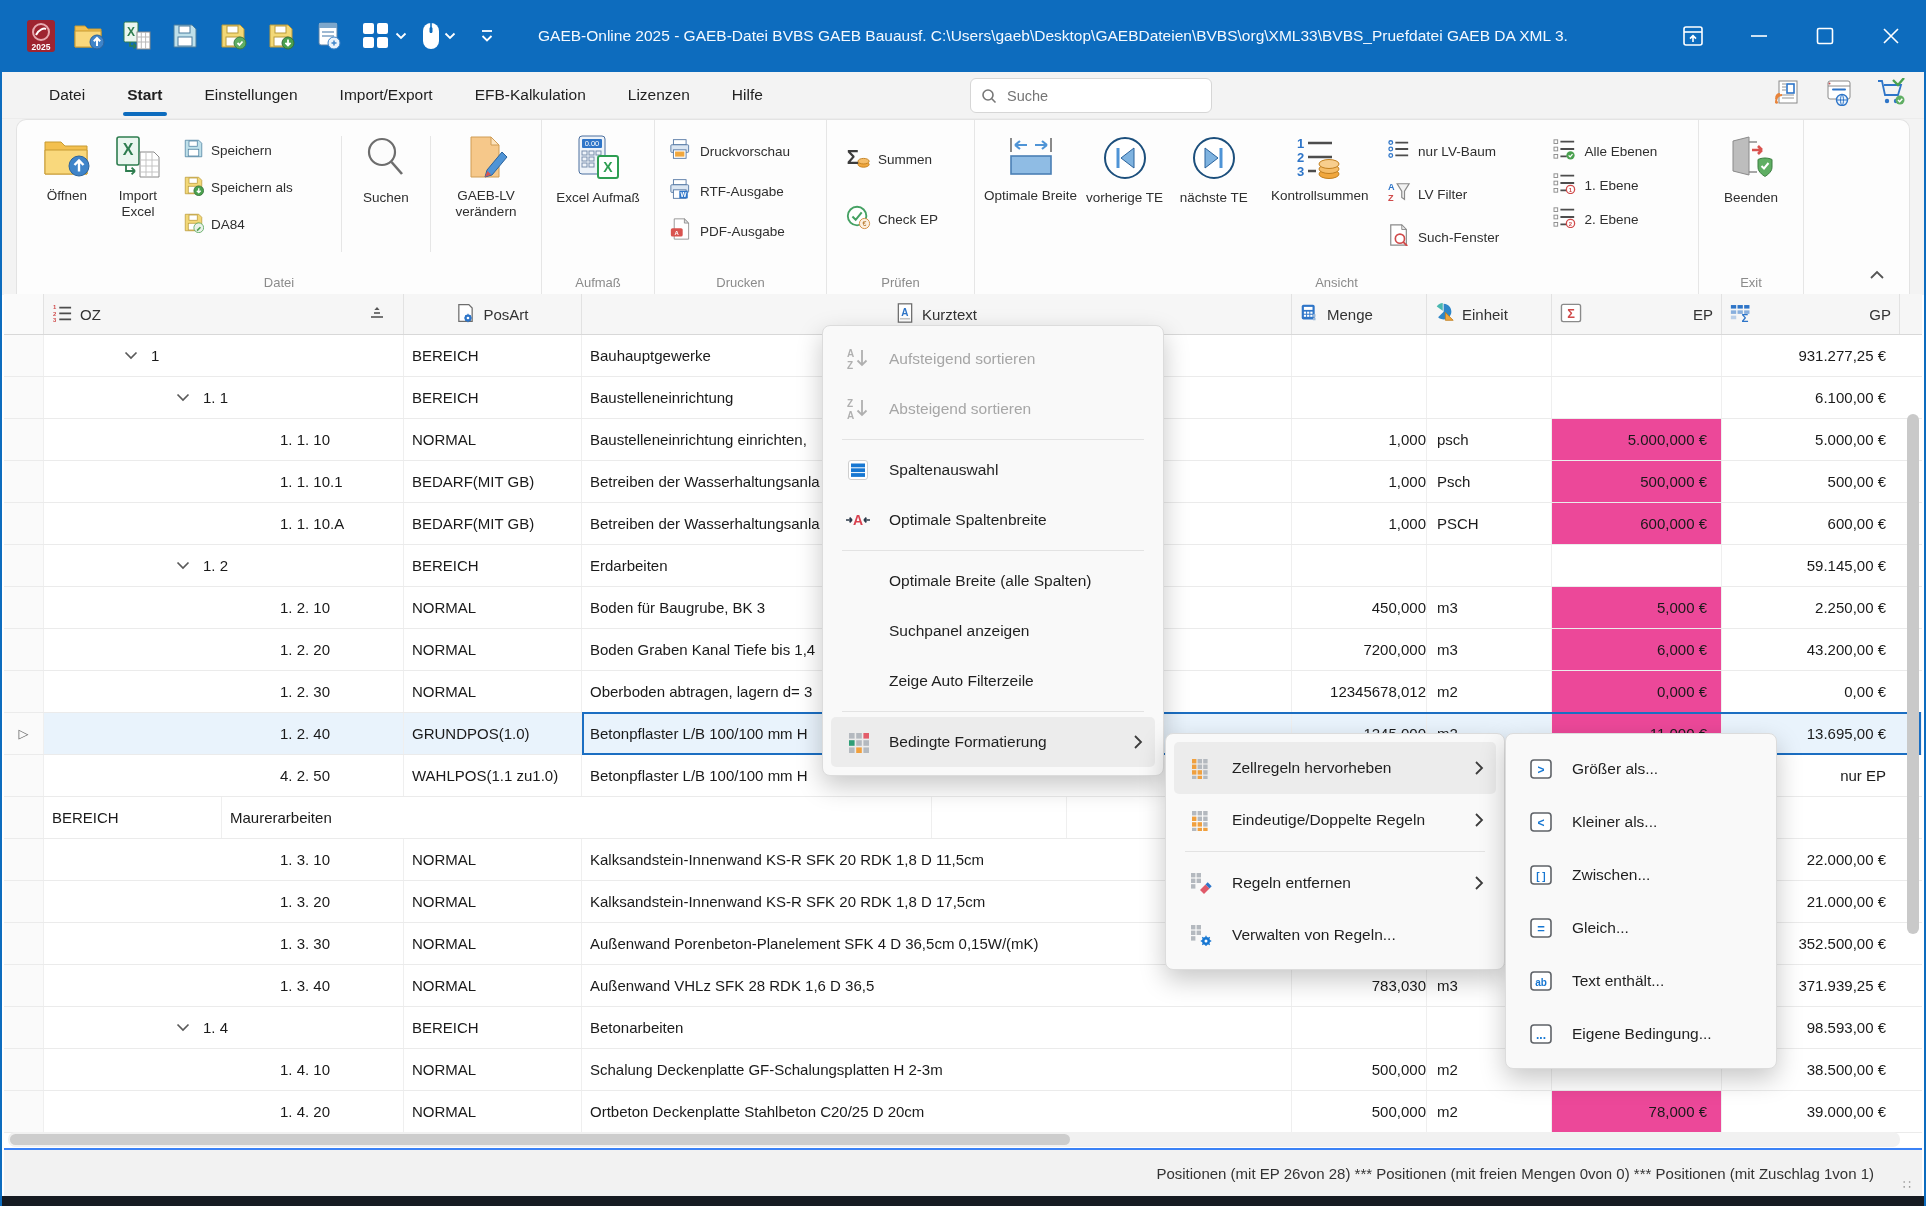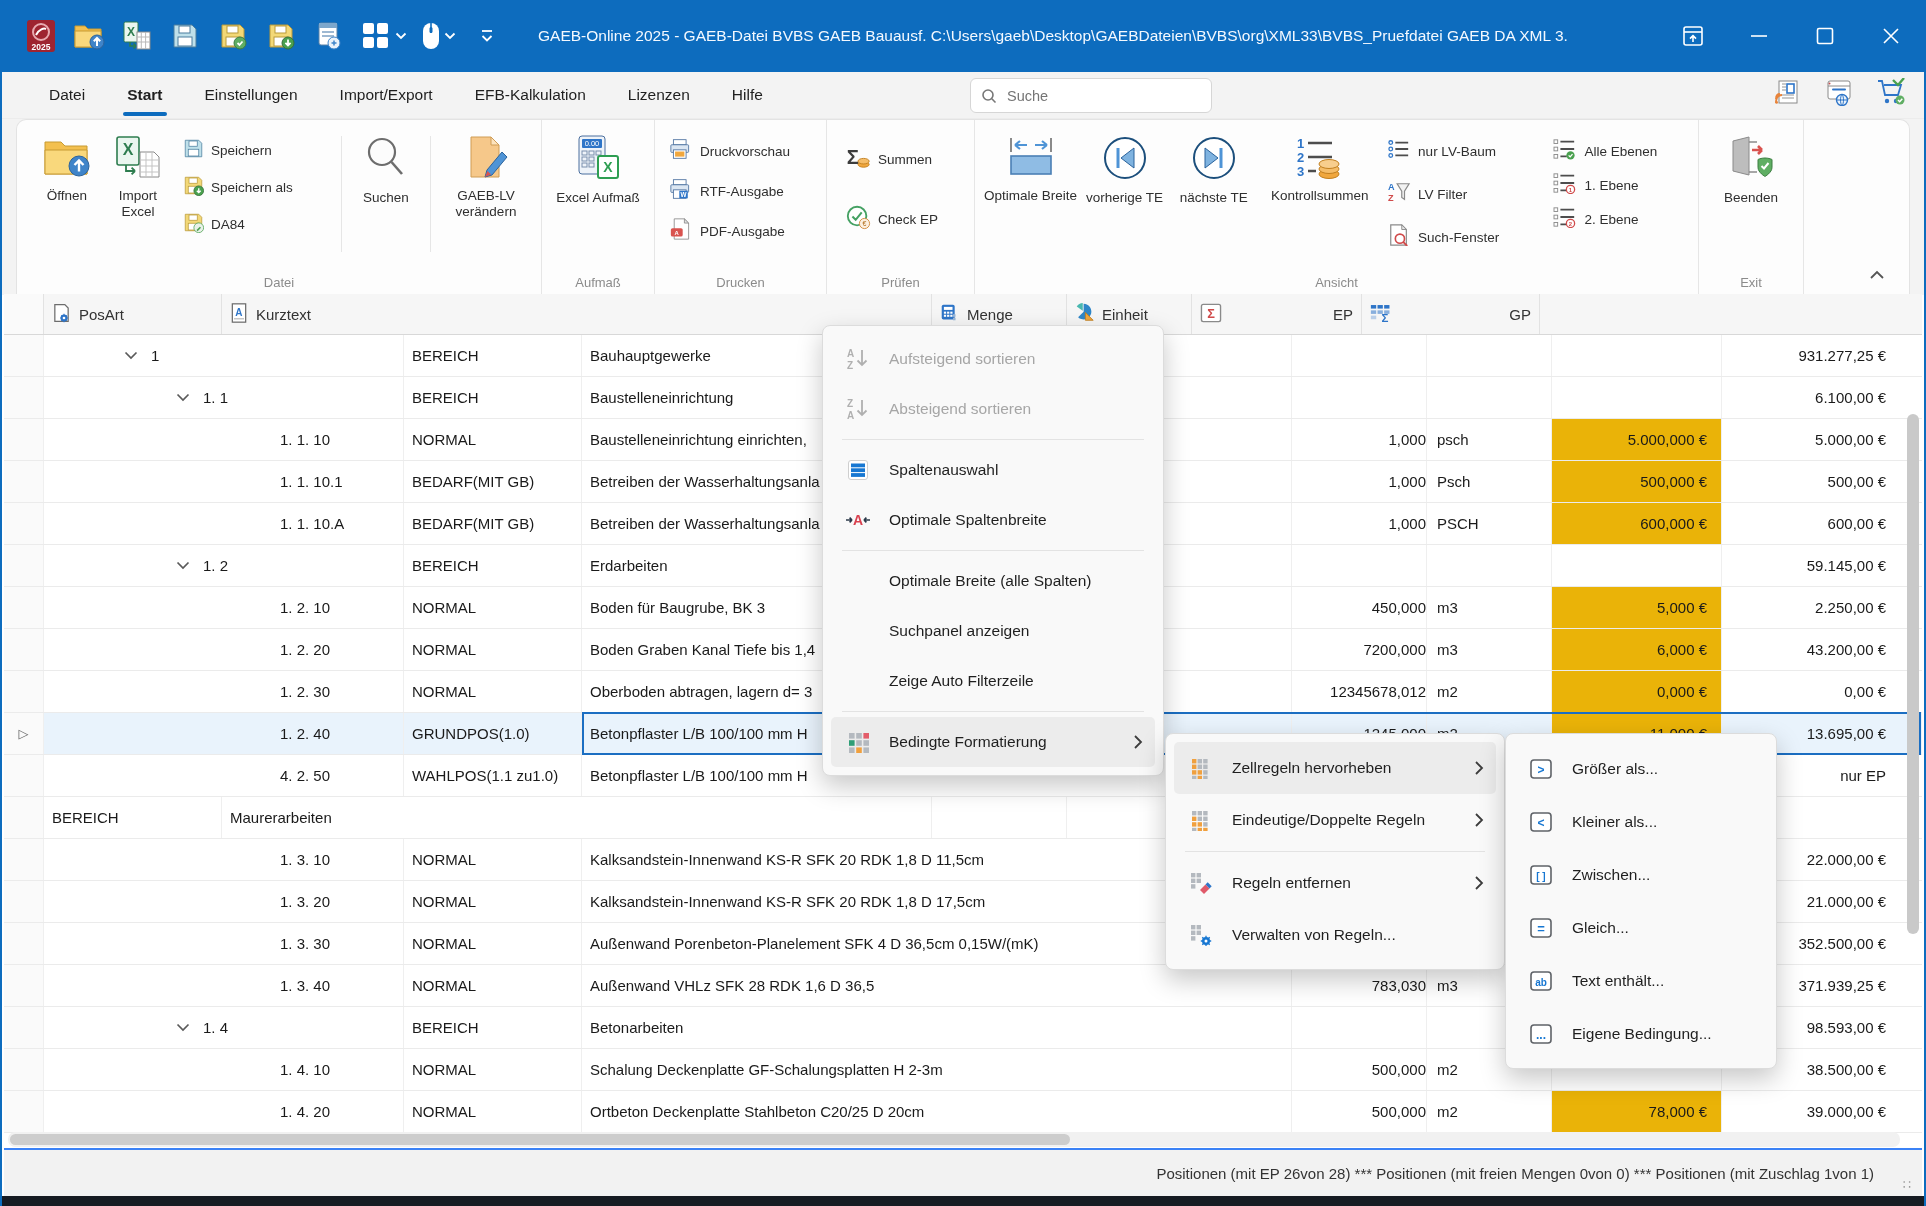--- a/index.html
+++ b/index.html
@@ -32,33 +32,33 @@
   .rbtn{display:flex;flex-direction:column;align-items:center;gap:4px;padding:4px 2px;}
   .rbtn .rlabel{font-size:13.5px;color:#2f2f2f;text-align:center;line-height:1.18;}
   .rsmall{display:flex;align-items:center;gap:7px;padding:2px 0;}
   .rsmall .rlabel{font-size:13.5px;color:#2f2f2f;white-space:nowrap;}
   .rstack{display:flex;flex-direction:column;gap:8px;justify-content:center;padding-top:6px;}
   .vsep{width:1px;background:#e6e6e6;margin:6px 6px 18px 6px;align-self:stretch;}
   .collapse-chev{position:absolute;right:24px;bottom:10px;}
   
   .table-area{position:absolute;top:294px;left:2px;right:2px;bottom:56px;background:#fff;overflow:hidden;}
   .thead{display:flex;height:40px;background:#f6f6f6;border-bottom:1px solid #d8d8d8;font-size:15px;color:#333;}
-  .thead .hc{display:flex;align-items:center;gap:8px;padding:0 8px;box-sizing:border-box;border-right:1px solid #e2e2e2;}
+  .thead .hc{display:flex;align-items:center;gap:8px;padding:0 8px;box-sizing:border-box;border-right:1px solid #e2e2e2;justify-content:center;}
   .trow{display:flex;height:41px;border-bottom:1px solid #ebebeb;font-size:15px;color:#1a1a1a;position:relative;background:#fff;}
   .trow.sel{background:#e9f3fc;}
   .cell{box-sizing:border-box;border-right:1px solid #efefef;display:flex;align-items:center;overflow:hidden;white-space:nowrap;}
   .c-gutter{width:40px;background:#fafafa;justify-content:center;color:#666;font-size:13px;}
   .c-oz{width:360px;}
   .c-posart{width:178px;padding-left:8px;}
   .c-kurz{width:710px;padding-left:8px;}
   .c-menge{width:135px;justify-content:flex-end;}
   .c-einheit{width:125px;padding-left:10px;}
   .c-ep{width:170px;justify-content:flex-end;padding-right:14px;}
   .c-gp{width:178px;justify-content:flex-end;padding-right:14px;border-right:none;}
-  .c-ep.hl{background:#eab308;}
+  .c-ep.hl{background:#ec4899;}
   .ozwrap{display:flex;align-items:center;gap:13px;}
   .lvl1{padding-left:80px;} .lvl2{padding-left:132px;} .lvl3{padding-left:236px;}
   .selbox{position:absolute;left:578px;right:1px;top:-1px;bottom:-1px;border:2px solid #1b6ec2;pointer-events:none;}
   .vscroll{position:absolute;right:3px;top:120px;width:12px;height:520px;background:#c9c9c9;border-radius:6px;}
   .hscroll{position:absolute;left:4px;right:22px;bottom:3px;height:15px;background:#f1f1f1;border-radius:7px;}
   .hthumb{position:absolute;left:2px;top:2px;height:11px;width:56%;background:#cdcdcd;border-radius:6px;}
   
   .statusbar{position:absolute;left:2px;right:2px;bottom:10px;height:46px;background:#f2f2f2;border-top:2px solid #3b82f6;display:flex;align-items:center;justify-content:flex-end;padding-right:48px;font-size:15px;color:#333;}
   .grip{position:absolute;right:10px;bottom:8px;color:#9a9a9a;font-size:13px;letter-spacing:1px;line-height:7px;}
   .bottom-edge{position:absolute;left:-2px;right:-2px;bottom:0;height:10px;background:#161b22;}
@@ -550,20 +550,36 @@
       <svg width="16" height="10" viewBox="0 0 16 10">
             <path d="M2 8l6-6 6 6" stroke="#555" stroke-width="1.8" fill="none"></path>
           </svg>
     </span>
   </div>
   </div>
 
   <div class="table-area">
     <div class="thead">
       <div class="hc c-gutter"></div>
+      <div class="hc c-oz" style="justify-content:space-between;">
+        <span style="display:flex;align-items:center;gap:8px;">
+          <span><svg width="20" height="20" viewBox="0 0 22 22">
+                <text x="1" y="7" font-size="6.5" fill="#d04a4a" font-weight="bold">1</text>
+                <text x="1" y="14" font-size="6.5" fill="#d04a4a" font-weight="bold">2</text>
+                <text x="1" y="21" font-size="6.5" fill="#d04a4a" font-weight="bold">3</text>
+                <path d="M8 5h13M8 11.5h13M8 18h13" stroke="#4d4d4d" stroke-width="2"></path>
+              </svg></span>
+          <span>OZ</span>
+        </span>
+        <span style="margin-right:10px;"><svg width="16" height="14" viewBox="0 0 16 14">
+              <path d="M2 11h12" stroke="#555" stroke-width="1.6"></path>
+              <path d="M5 7h6" stroke="#555" stroke-width="1.6"></path>
+              <path d="M8 1l2.6 3H5.4z" fill="#555"></path>
+            </svg></span>
+      </div>
       <div class="hc c-posart">
         <span><svg width="19" height="20" viewBox="0 0 22 24">
               <path d="M3 2h12l4 4v16H3z" fill="#fff" stroke="#6d6d6d" stroke-width="1.5"></path>
               <circle cx="14" cy="18" r="4.2" fill="#2e75c8"></circle>
               <circle cx="14" cy="18" r="1.6" fill="#fff"></circle>
               <path d="M14 12.8v2M14 21.2v2M9.5 18h2M16.5 18h2M10.8 14.8l1.4 1.4M15.8 19.8l1.4 1.4M17.2 14.8l-1.4 1.4M12.2 19.8l-1.4 1.4" stroke="#2e75c8" stroke-width="1.3"></path>
             </svg></span>
         <span>PosArt</span>
       </div>
       <div class="hc c-kurz">

